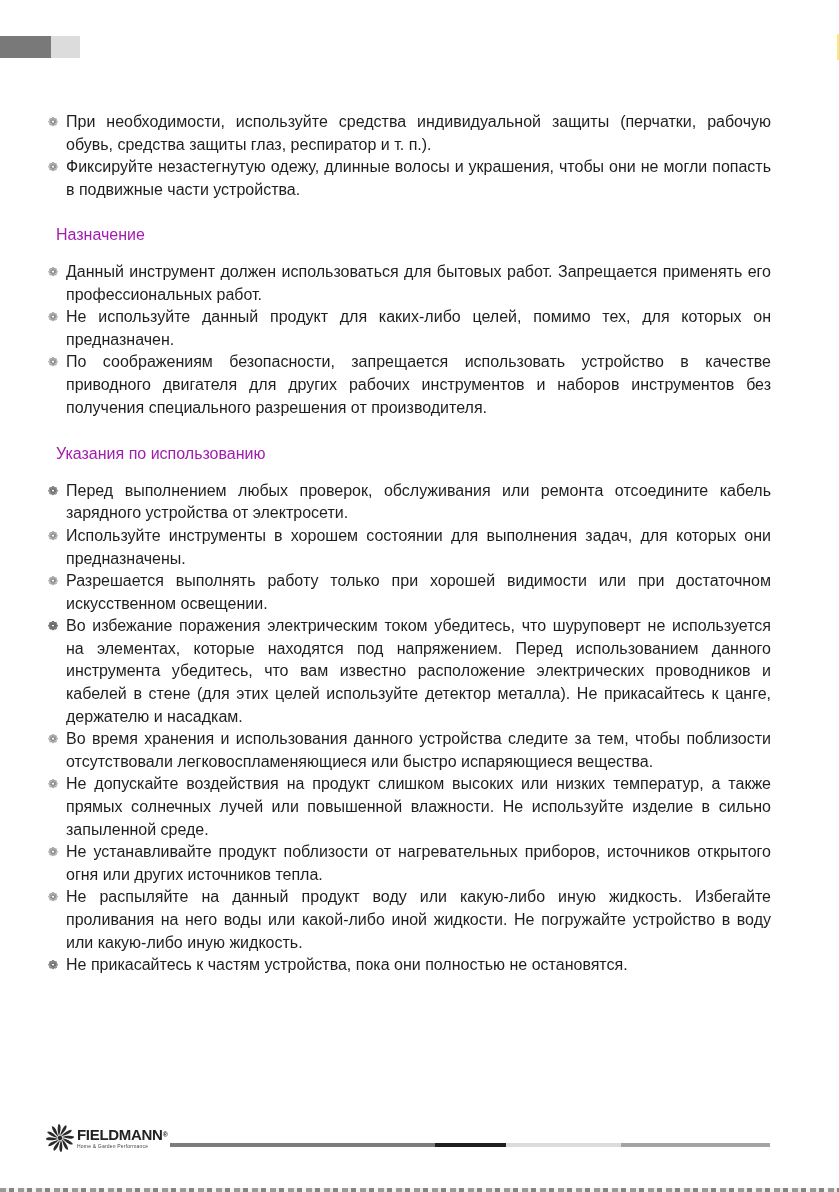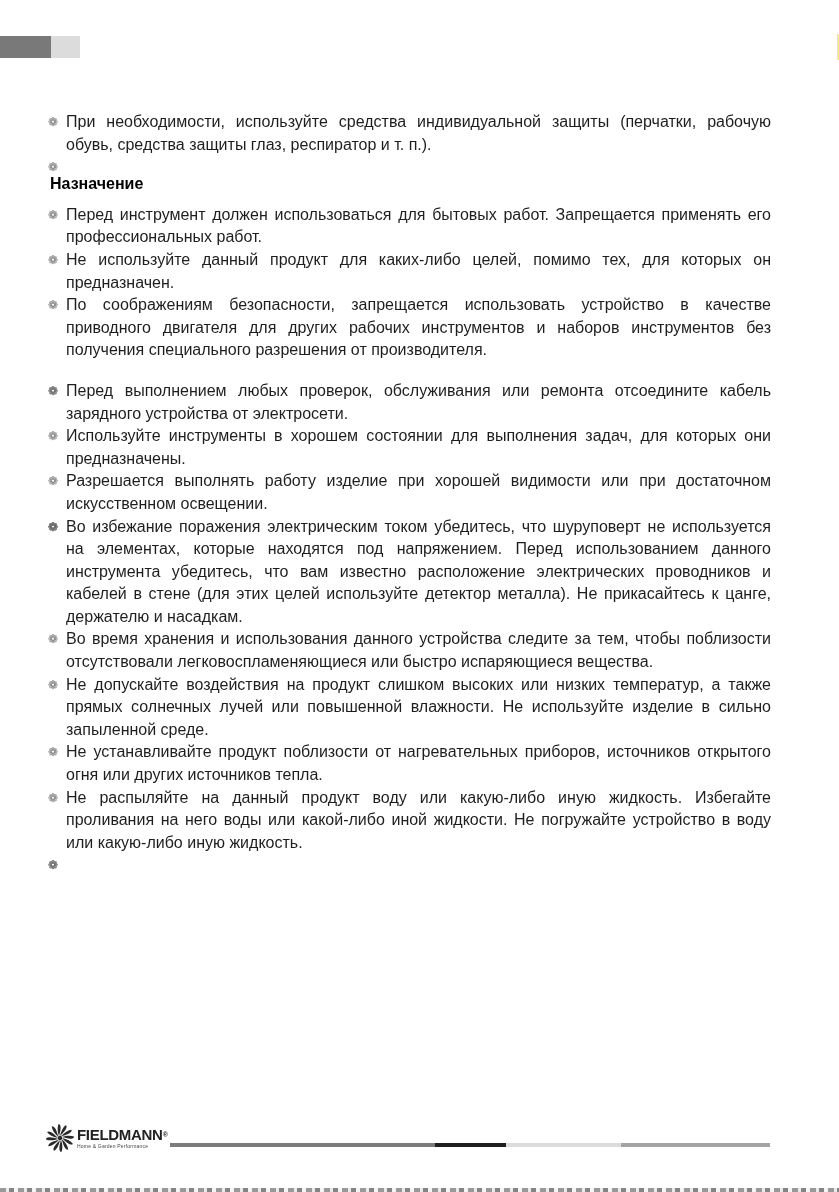--- a/index.html
+++ b/index.html
@@ -2,21 +2,21 @@
 <html><head>
 <meta charset="utf-8">
 <style>
   html, body { margin: 0; padding: 0; background: #ffffff; }
   body { width: 839px; height: 1192px; position: relative; overflow: hidden;
          font-family: "Liberation Sans", sans-serif; color: #1e1e1e; }
   .tab-dark { position: absolute; left: 0; top: 36px; width: 51px; height: 22px; background: #7a797a; }
   .tab-light { position: absolute; left: 51px; top: 36px; width: 29px; height: 22px; background: #dcdcdc; }
   .edge-mark { position: absolute; left: 837px; top: 34px; width: 2px; height: 26px; background: #f3f06a; }
   .content { position: absolute; left: 46px; top: 111px; width: 725px; }
-  .heading { font-weight: bold; font-size: 16px; line-height: 22.6px; margin: 4px; color: #000000; }
+  .heading { font-weight: normal; font-size: 16px; line-height: 22.6px; margin: 10px; color: #a21caf; }
   ul { list-style: none; margin: 0; padding: 0; }
   li { position: relative; padding-left: 20px; font-size: 16px; line-height: 22.6px; text-align: justify; }
   .bullet { position: absolute; left: 0; top: 0; width: 14px; text-align: center; font-size: 12px; color: #6a6a6a; }
   .gap1 { height: 13px; }
   .gap2 { height: 14px; }
   .footer-logo { position: absolute; left: 46px; top: 1124px; display: flex; align-items: center; }
   .logo-mark { width: 28px; height: 28px; }
   .logo-text { margin-left: 3px; display: flex; flex-direction: column; }
   .brand { font-weight: bold; font-size: 15px; letter-spacing: -0.3px; line-height: 15px; color: #222; }
   .tagline { font-size: 5px; line-height: 8px; color: #444; letter-spacing: 0.2px; }
@@ -32,48 +32,49 @@
 </head>
 <body>
 
 <div class="tab-dark"></div>
 <div class="tab-light"></div>
 <div class="edge-mark"></div>
 
 <div class="content">
   <ul>
     <li><span class="bullet">❁</span><span>При необходимости, используйте средства индивидуальной защиты (перчатки, рабочую обувь, средства защиты глаз, респиратор и т. п.).</span></li>
-    <li><span class="bullet">❁</span></li>
+    <li><span class="bullet">❁</span><span>Фиксируйте незастегнутую одежу, длинные волосы и  украшения, чтобы они не могли попасть в подвижные части устройства.</span></li>
   </ul>
 
   <div class="gap1"></div>
   <h2 class="heading">Назначение</h2>
   <div style="height:4px"></div>
   <ul>
-    <li><span class="bullet">❁</span><span>Перед инструмент должен использоваться для бытовых работ. Запрещается применять его профессиональных работ.</span></li>
+    <li><span class="bullet">❁</span><span>Данный инструмент должен использоваться для бытовых работ. Запрещается применять его профессиональных работ.</span></li>
     <li><span class="bullet">❁</span><span>Не используйте данный продукт для каких-либо целей, помимо тех, для которых он предназначен.</span></li>
     <li><span class="bullet">❁</span><span>По соображениям безопасности, запрещается использовать устройство в качестве приводного двигателя для других рабочих инструментов и  наборов инструментов без получения специального разрешения от производителя.</span></li>
   </ul>
 
   <div class="gap2"></div>
+  <h2 class="heading">Указания по использованию</h2>
   <div style="height:4px"></div>
   <ul>
     <li><span class="bullet">❁</span></li>
     <li><span class="bullet">❁</span><span>Перед выполнением любых проверок, обслуживания или ремонта отсоедините кабель зарядного устройства от электросети.</span></li>
     <li><span class="bullet">❁</span><span>Используйте инструменты в  хорошем состоянии для выполнения задач, для которых они предназначены.</span></li>
-    <li><span class="bullet">❁</span><span>Разрешается выполнять работу изделие при хорошей видимости или при достаточном искусственном освещении.</span></li>
+    <li><span class="bullet">❁</span><span>Разрешается выполнять работу только при хорошей видимости или при достаточном искусственном освещении.</span></li>
     <li><span class="bullet">❁</span></li>
     <li><span class="bullet">❁</span></li>
     <li><span class="bullet">❁</span><span>Во избежание поражения электрическим током убедитесь, что шуруповерт не используется на элементах, которые находятся под напряжением. Перед использованием данного инструмента убедитесь, что вам известно расположение электрических проводников и кабелей в стене (для этих целей используйте детектор металла). Не прикасайтесь к цанге, держателю и насадкам.</span></li>
     <li><span class="bullet">❁</span><span>Во время хранения и использования данного устройства следите за тем, чтобы поблизости отсутствовали легковоспламеняющиеся или быстро испаряющиеся вещества.</span></li>
     <li><span class="bullet">❁</span><span>Не допускайте воздействия на продукт слишком высоких или низких температур, а также прямых солнечных лучей или повышенной влажности. Не используйте изделие в сильно запыленной среде.</span></li>
     <li><span class="bullet">❁</span><span>Не устанавливайте продукт поблизости от нагревательных приборов, источников открытого огня или других источников тепла.</span></li>
     <li><span class="bullet">❁</span><span>Не распыляйте на данный продукт воду или какую-либо иную жидкость. Избегайте проливания на него воды или какой-либо иной жидкости. Не погружайте устройство в воду или какую-либо иную жидкость.</span></li>
     <li><span class="bullet">❁</span></li>
-    <li><span class="bullet">❁</span></li>
+    <li><span class="bullet">❁</span><span>Не прикасайтесь к частям устройства, пока они полностью не остановятся.</span></li>
   </ul>
 </div>
 
 <div class="footer-logo">
   <svg class="logo-mark" viewBox="-14 -14 28 28">
     <g fill="#2a2a2a">
       <path d="M0,-2 C4,-6 8,-10 6,-13 C3,-11 1,-7 0,-2Z" transform="rotate(0)"></path>
       <path d="M0,-2 C4,-6 8,-10 6,-13 C3,-11 1,-7 0,-2Z" transform="rotate(30)"></path>
       <path d="M0,-2 C4,-6 8,-10 6,-13 C3,-11 1,-7 0,-2Z" transform="rotate(60)"></path>
       <path d="M0,-2 C4,-6 8,-10 6,-13 C3,-11 1,-7 0,-2Z" transform="rotate(90)"></path>

